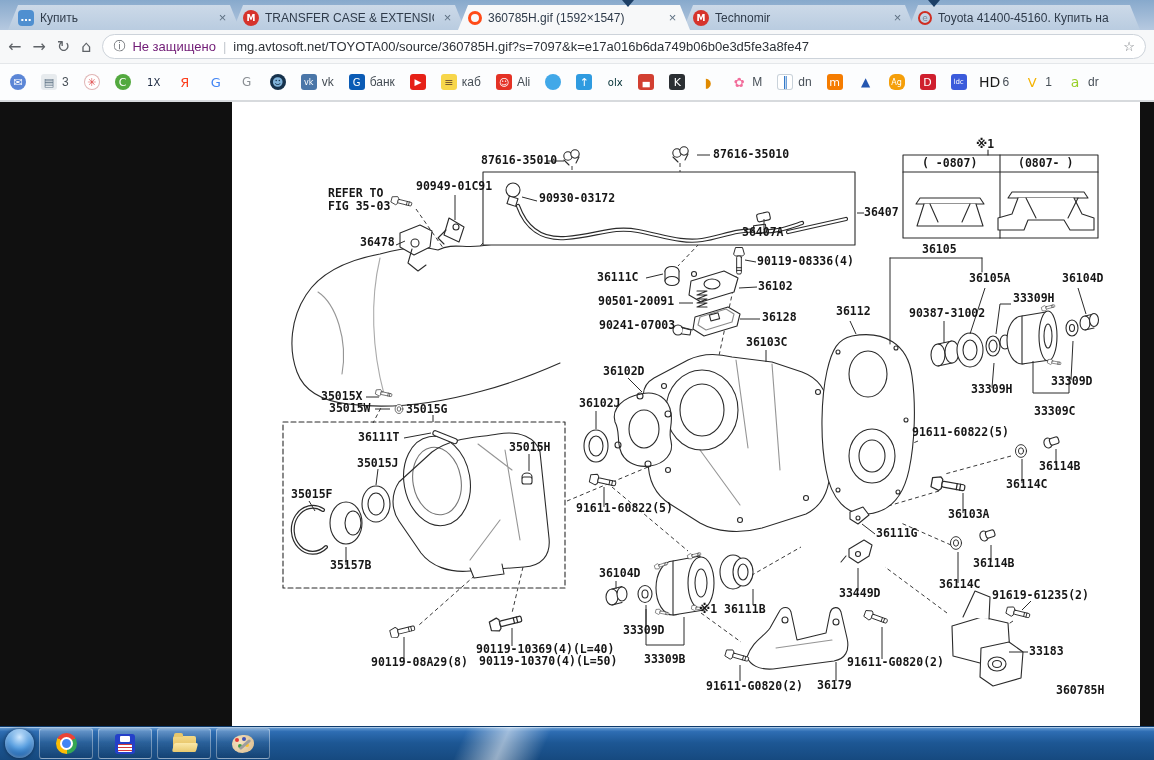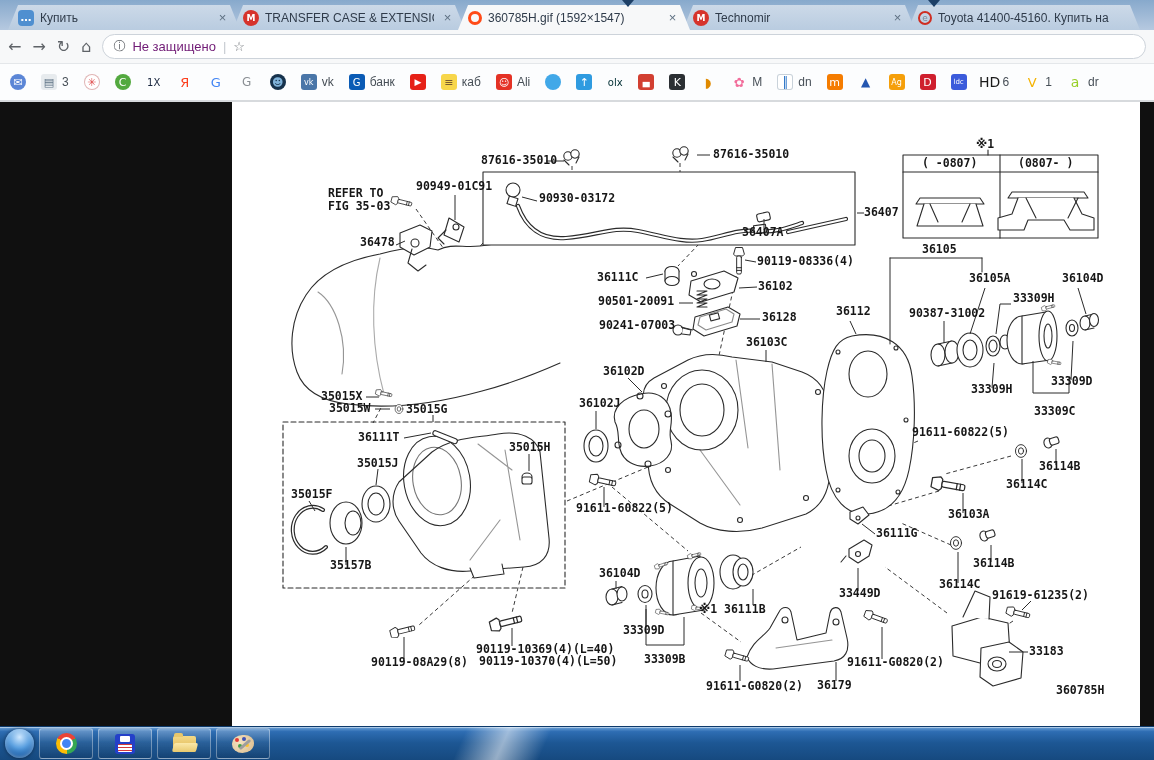--- a/index.html
+++ b/index.html
@@ -127,20 +127,21 @@
 
   <div class="toolbar">
     <span class="navbtn">←</span>
     <span class="navbtn">→</span>
     <span class="navbtn">↻</span>
     <span class="navbtn">⌂</span>
     <div class="omnibox">
       <span class="info">ⓘ</span>
       <span class="sec">Не защищено</span>
       <span class="vsep">|</span>
+      <span class="url">img.avtosoft.net/TOYOTA00/source/360785H.gif?s=7097&amp;k=e17a016b6da749b06b0e3d5fe3a8fe47</span>
       <span class="star">☆</span>
     </div>
   </div>
 
   <div class="bookmarks">
       <span class="bm">
         <i class="bmi bmi-c" style="background: rgb(91, 134, 214); color: rgb(255, 255, 255);">✉</i>
       </span>
       <span class="bm">
         <i class="bmi bmi-s" style="background: rgb(231, 235, 238); color: rgb(91, 112, 131);">▤</i>
@@ -212,21 +213,21 @@
         <i class="bmi bmi-s" style="background: rgb(255, 255, 255); color: rgb(21, 101, 192); box-shadow: rgb(201, 210, 218) 0px 0px 0px 1px inset;">║</i>
         <b>dn</b>
       </span>
       <span class="bm">
         <i class="bmi bmi-s" style="background: rgb(245, 124, 0); color: rgb(255, 255, 255);">m</i>
       </span>
       <span class="bm">
         <i class="bmi bmi-t" style="color: rgb(36, 86, 176); font-size: 12px;">▲</i>
       </span>
       <span class="bm">
-        <i class="bmi bmi-s" style="background: rgb(245, 159, 10); color: rgb(255, 255, 255); font-size: 8px;">Ag</i>
+        <i class="bmi bmi-s" style="background: rgb(245, 159, 10); color: rgb(255, 255, 255); font-size: 8px; border-radius: 6px;">Ag</i>
       </span>
       <span class="bm">
         <i class="bmi bmi-s" style="background: rgb(207, 31, 46); color: rgb(255, 255, 255);">D</i>
       </span>
       <span class="bm">
         <i class="bmi bmi-s" style="background: rgb(59, 91, 219); color: rgb(255, 255, 255); font-size: 7px;">ldc</i>
       </span>
       <span class="bm">
         <i class="bmi bmi-t" style="color: rgb(26, 26, 26); font-size: 14px;">HD</i>
         <b>6</b>

